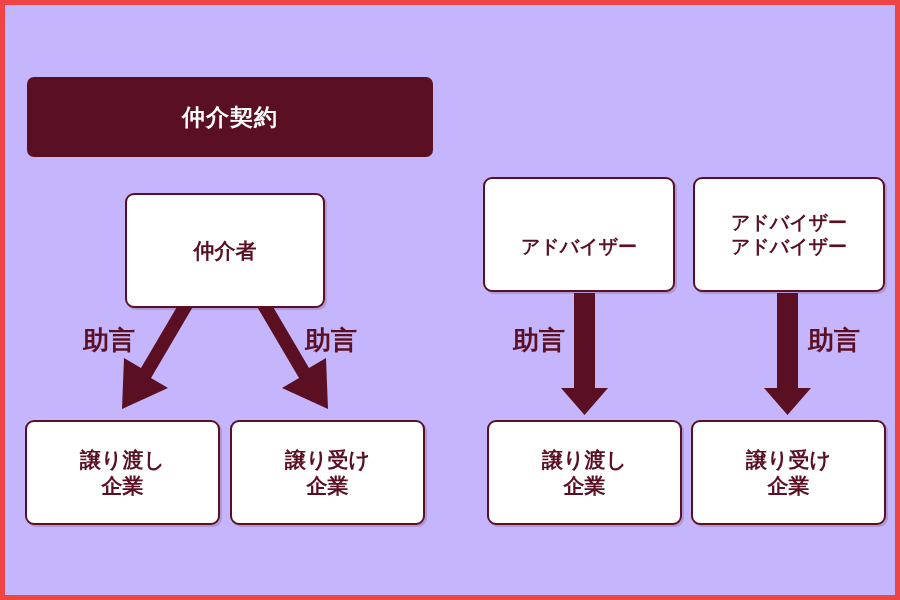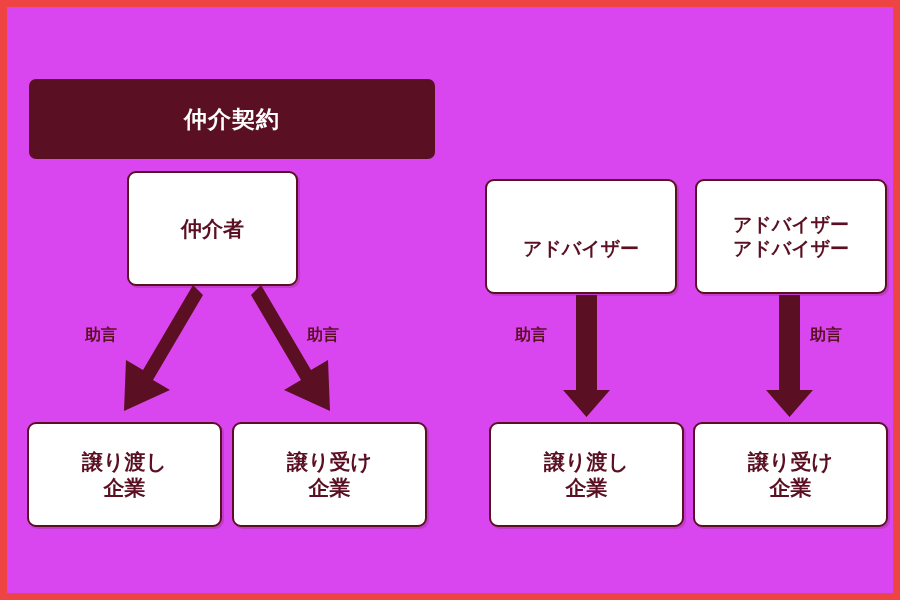--- a/index.html
+++ b/index.html
@@ -4,22 +4,22 @@
 <style>
   html, body {
     margin: 0;
     padding: 0;
     background: #ffffff;
   }
   #canvas {
     position: relative;
     width: 900px;
     height: 600px;
-    background: #d946ef;
-    border: 7px solid #ef4444;
+    background: #c4b5fd;
+    border: 5px solid #ef4444;
     box-sizing: border-box;
     overflow: hidden;
     font-family: "Liberation Sans", "DejaVu Sans", sans-serif;
   }
 
   
   .panel-header {
     position: absolute;
     background: #5a1022;
     border-radius: 7px;
@@ -49,21 +49,21 @@
     line-height: 1.22;
     box-sizing: border-box;
     box-shadow: 2px 2px 0 rgba(90,16,34,0.18);
   }
   .node.small-text { font-size: 19px; }
 
   
   .arrow-label {
     position: absolute;
     color: #5a1022;
-    font-size: 16px;
+    font-size: 26px;
     font-weight: bold;
     white-space: nowrap;
   }
 
   
   #arrows {
     position: absolute;
     left: 0;
     top: 0;
     width: 900px;
@@ -90,21 +90,21 @@
       <path d="M 569 288 L 590 288 L 590 383 L 603 383 L 579.5 410 L 556 383 L 569 383 Z" fill="#5a1022"></path>
     </g>
 
     <g>
       <path d="M 772 288 L 793 288 L 793 383 L 806 383 L 782.5 410 L 759 383 L 772 383 Z" fill="#5a1022"></path>
     </g>
   </svg>
 
   <div class="panel-header" style="left:22px; top:72px; width:406px; height:80px;">仲介契約</div>
 
-  <div class="node" style="left:120px; top:164px; width:171px; height:115px;">仲介者</div>
+  <div class="node" style="left:120px; top:188px; width:200px; height:115px;">仲介者</div>
 
   <div class="arrow-label" style="left:78px; top:318px;">助言</div>
 
   <div class="arrow-label" style="left:300px; top:318px;">助言</div>
 
   <div class="node" style="left:20px; top:415px; width:195px; height:105px;">
     <span>
       <span>譲り渡し</span><br>
       <span>企業</span>
     </span>

